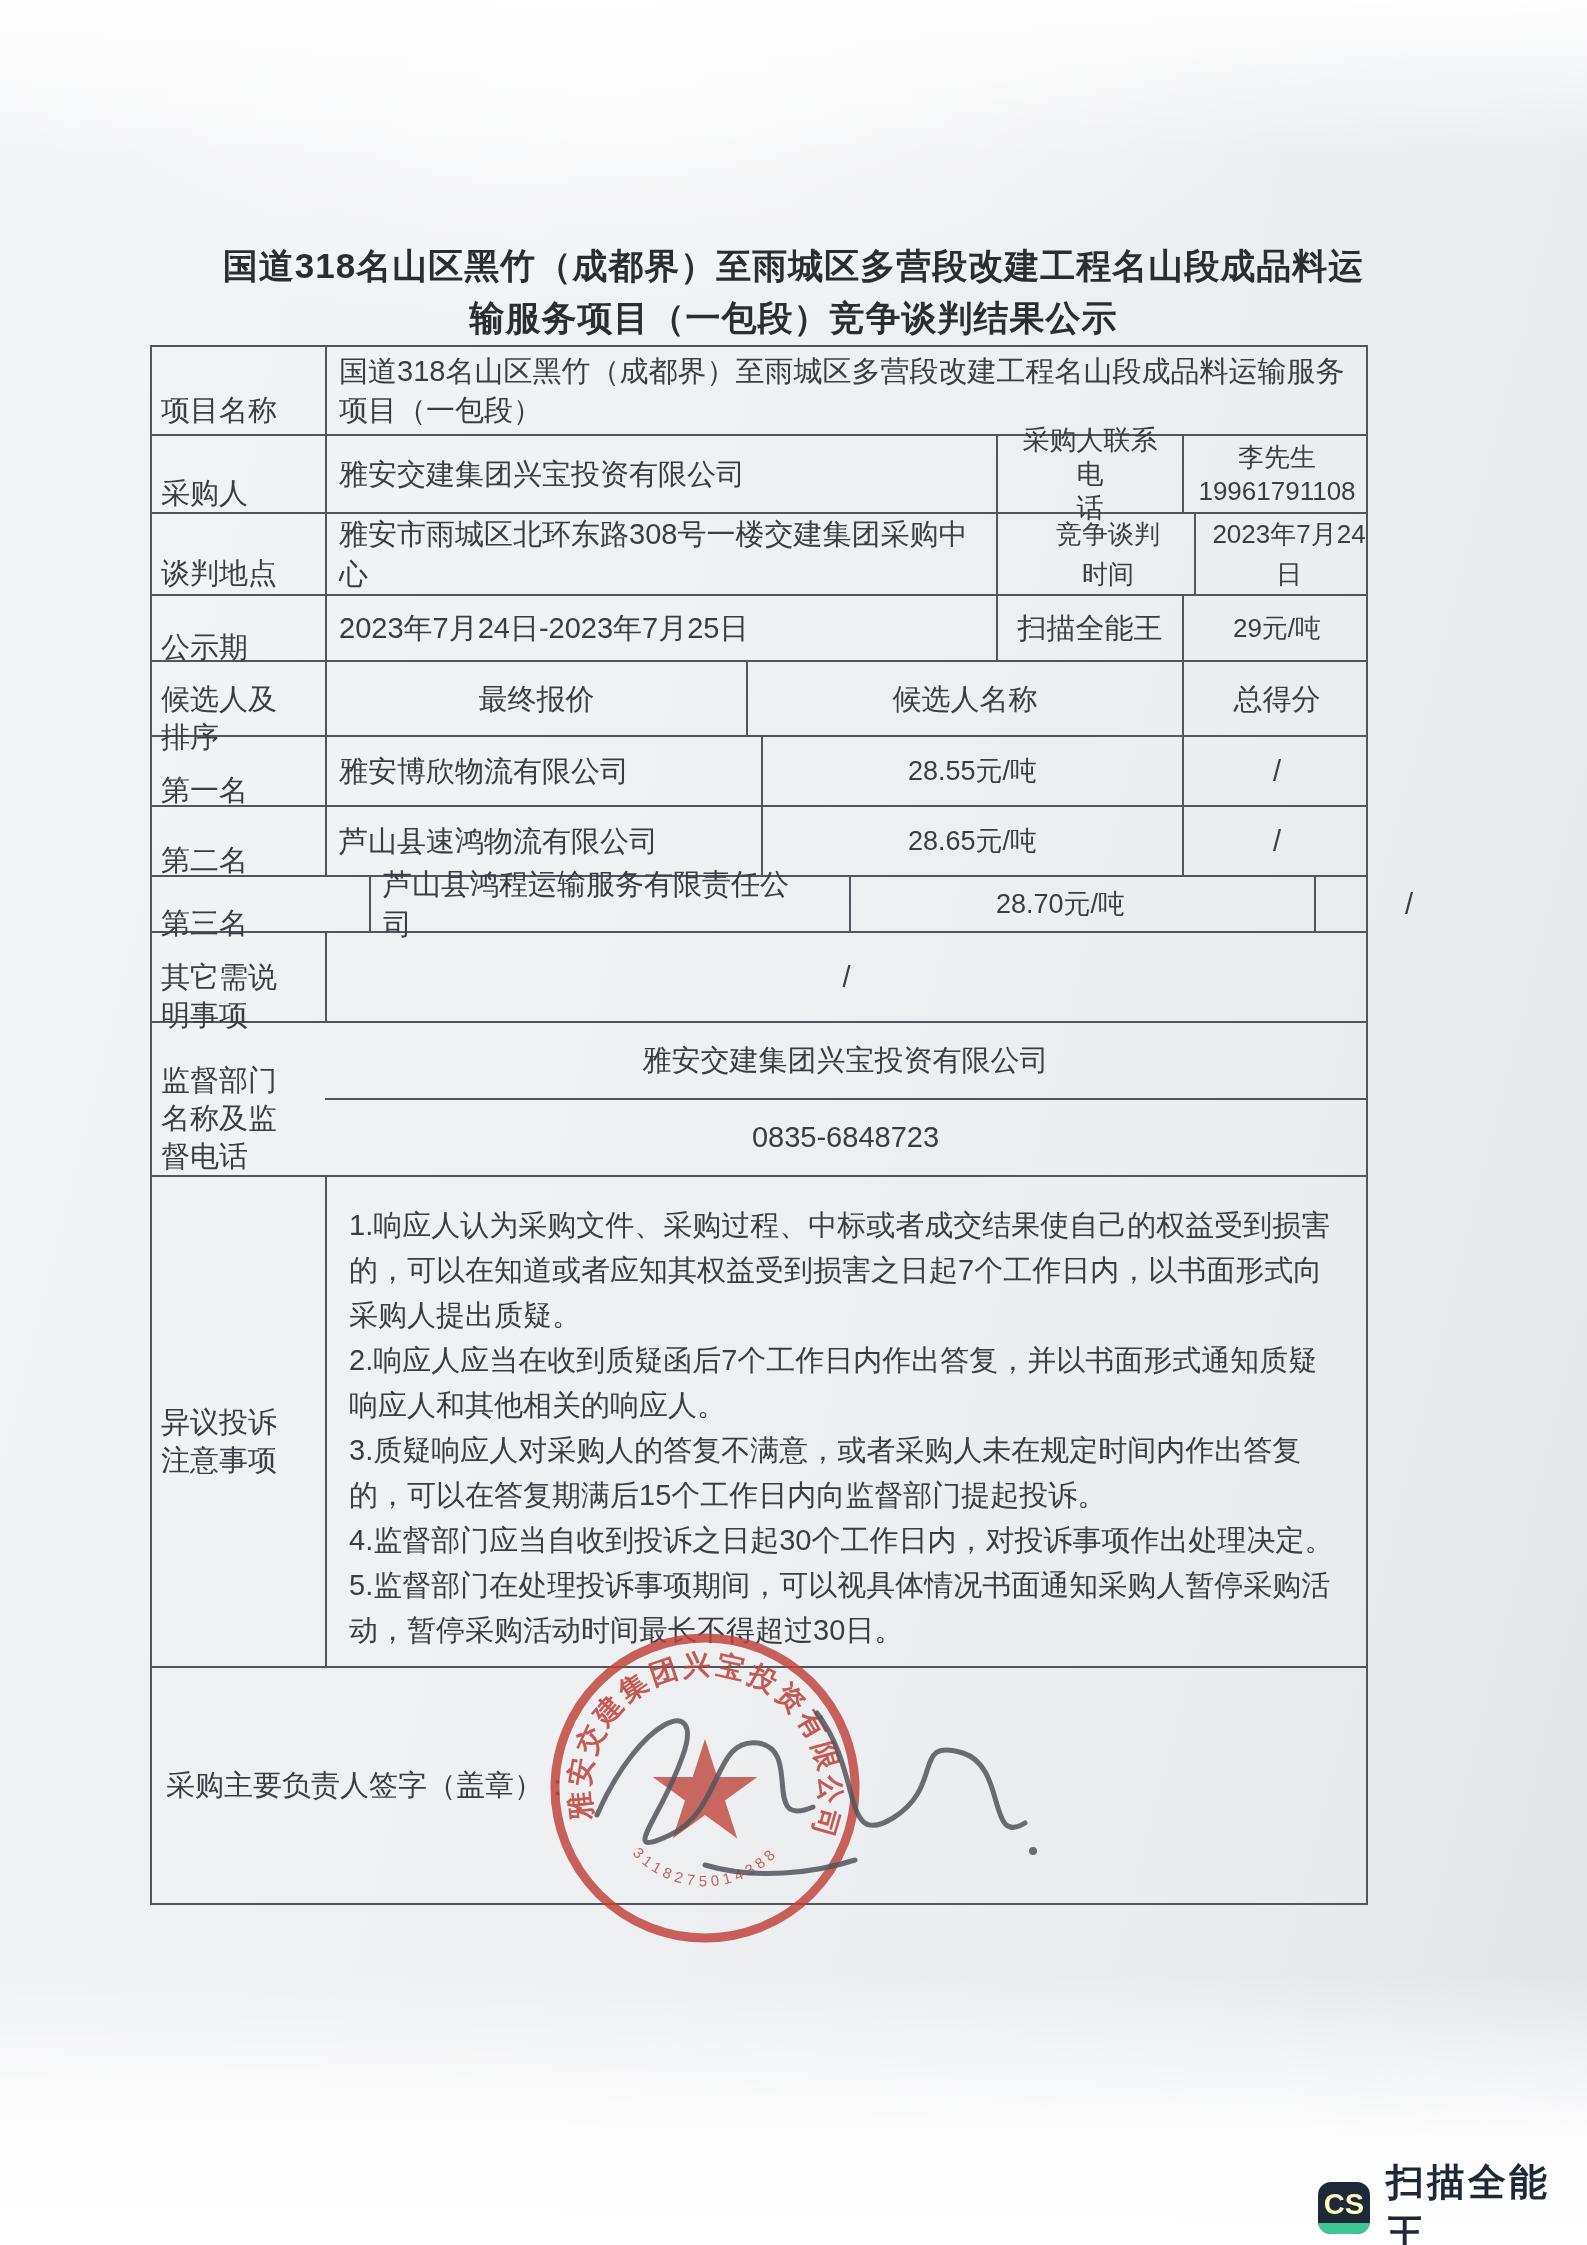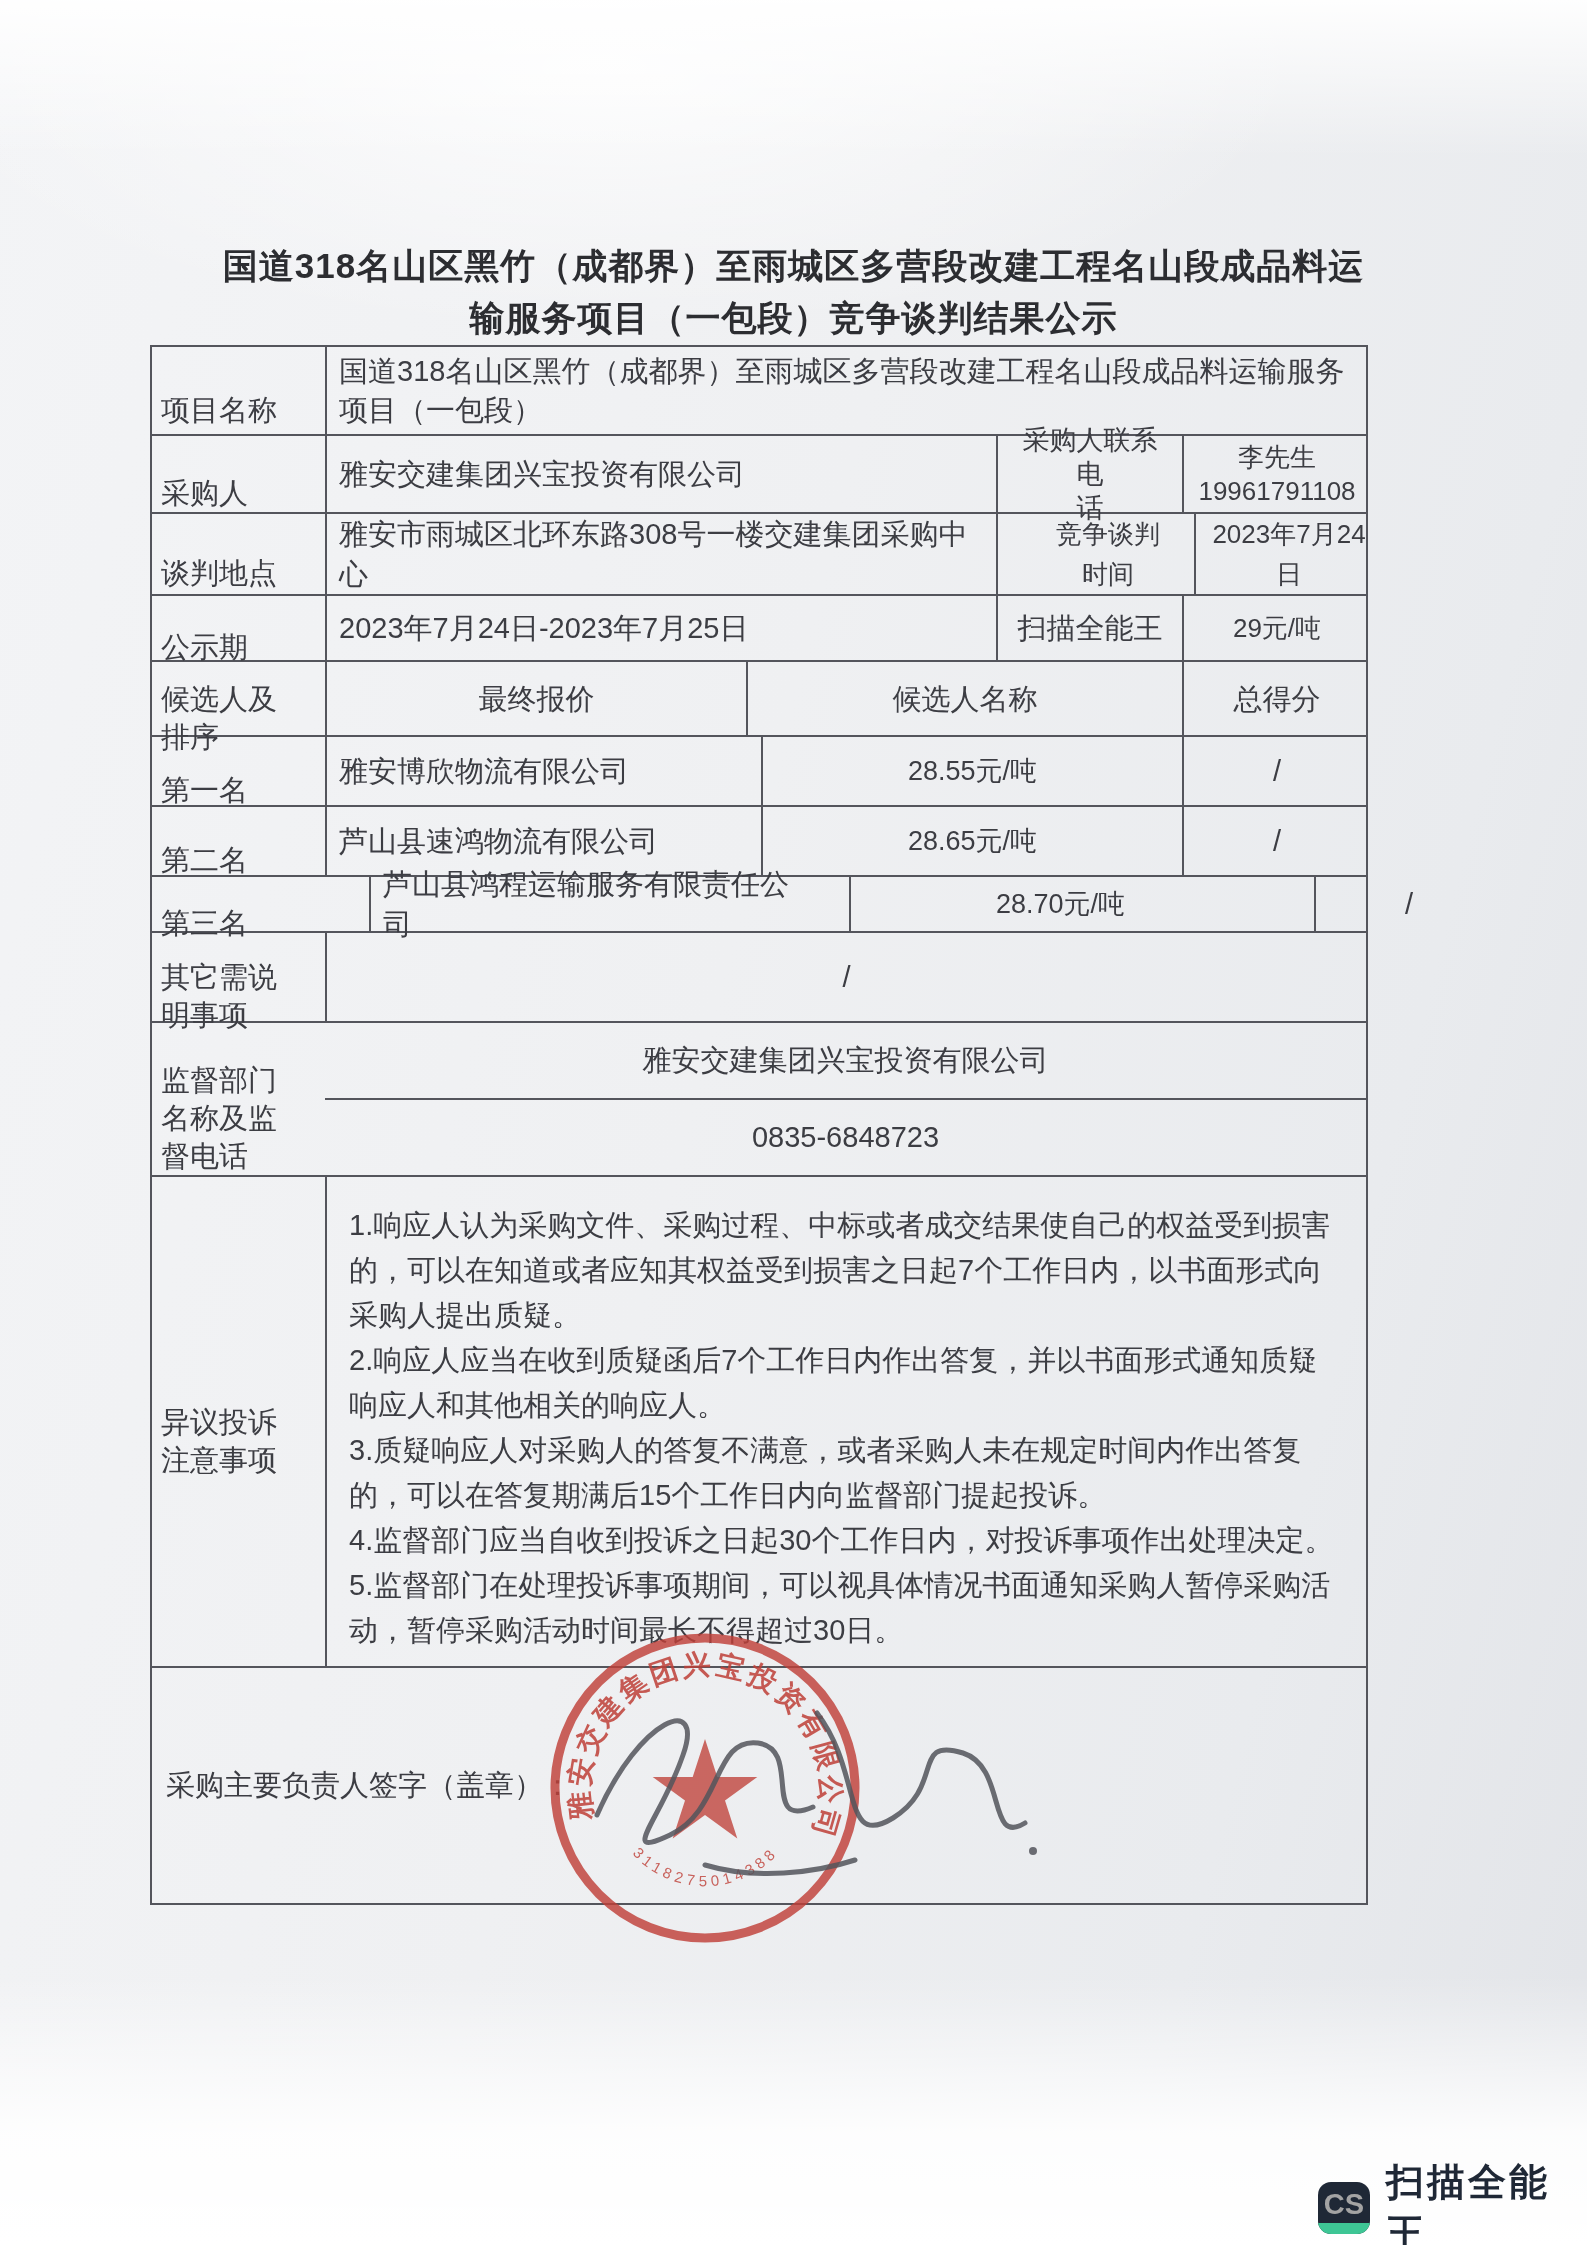--- a/index.html
+++ b/index.html
@@ -57,21 +57,21 @@
   .h491 .lab{align-items:center;display:flex;}
   
   .stamp{position:absolute;left:544px;top:1626px;width:324px;height:324px;}
   .sig-scribble{position:absolute;left:555px;top:1655px;width:500px;height:270px;}
   
   .cs-badge{position:absolute;left:1318px;top:2157px;display:flex;align-items:center;}
   .cs-square{position:relative;width:52px;height:52px;border-radius:13px;background:#1f2836;overflow:hidden;flex:none;}
   .cs-square .cs-txt{
     position:absolute;top:2px;left:0;right:0;bottom:10px;
     display:flex;align-items:center;justify-content:center;
-    color:#a3a3a3;font-weight:bold;font-size:29px;letter-spacing:0;
+    color:#fef9c3;font-weight:bold;font-size:29px;letter-spacing:0;
     font-family:"Liberation Sans", sans-serif;
   }
   .cs-strip{position:absolute;left:0;right:0;bottom:0;height:11px;background:#3ec695;}
   .cs-name{margin-left:16px;font-size:38px;font-weight:bold;color:#1f2836;letter-spacing:3px;}
 </style>
 </head>
 <body>
 
 <div class="paper">
 

